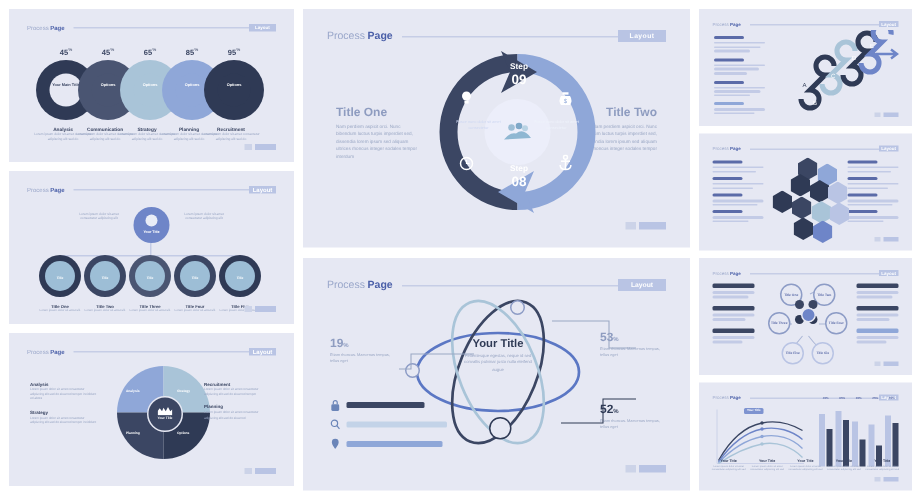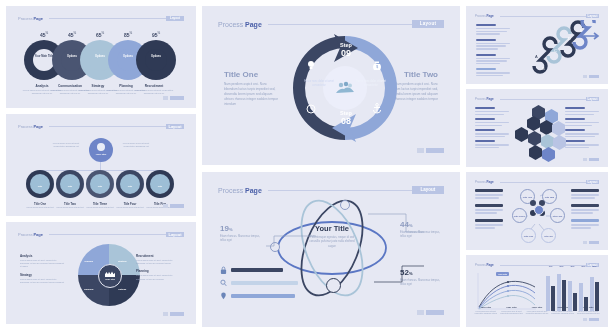--- a/index.html
+++ b/index.html
@@ -403,21 +403,21 @@
       <div class="nodeC" style="left:-4px;top:46px;width:8px;height:8px"></div>
       <div class="nodeC" style="left:66px;top:4px;width:8px;height:8px"></div>
       <div class="nodeC" style="left:52px;top:82px;width:13px;height:13px;border-color:#2f3a55"></div>
     </div>
 
     <div class="pctBlk" style="left:18px;top:52px">
       <div class="v"><span>19</span><span class="u">%</span></div>
       <div class="d">Etiam rhoncus. Maecenas tempus, tellus eget</div>
     </div>
     <div class="pctBlk" style="right:16px;top:48px">
-      <div class="v"><span>44</span><span class="u">%</span></div>
+      <div class="v"><span>53</span><span class="u">%</span></div>
       <div class="d">Etiam rhoncus. Maecenas tempus, tellus eget</div>
     </div>
     <div class="pctBlk" style="right:16px;top:96px">
       <div class="v" style="color:#2f3a55"><span>52</span><span class="u">%</span></div>
       <div class="d">Etiam rhoncus. Maecenas tempus, tellus eget</div>
     </div>
 
     <svg style="position:absolute;left:62px;top:62px;width:52px;height:14px" viewBox="0 0 52 14">
       <path d="M52 2 H10 V12 H2" stroke="#9aa7c4" stroke-width="0.7" fill="none"></path>
     </svg>

